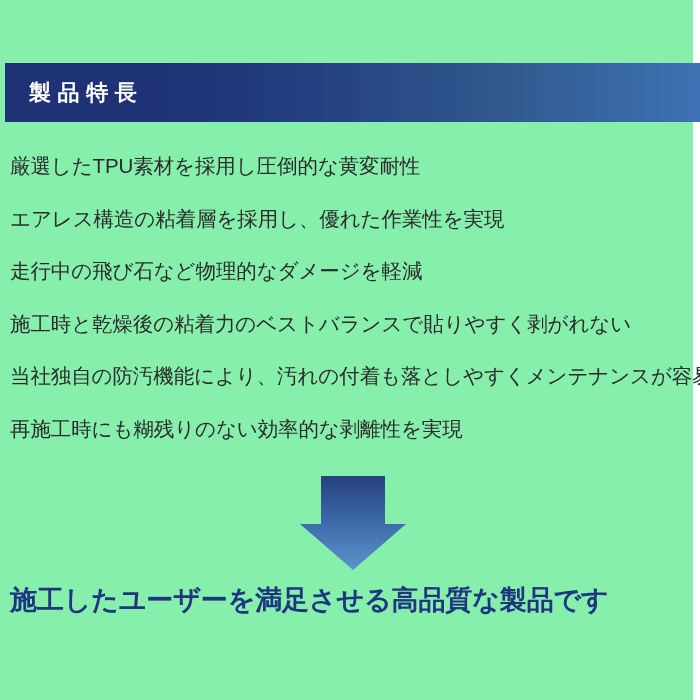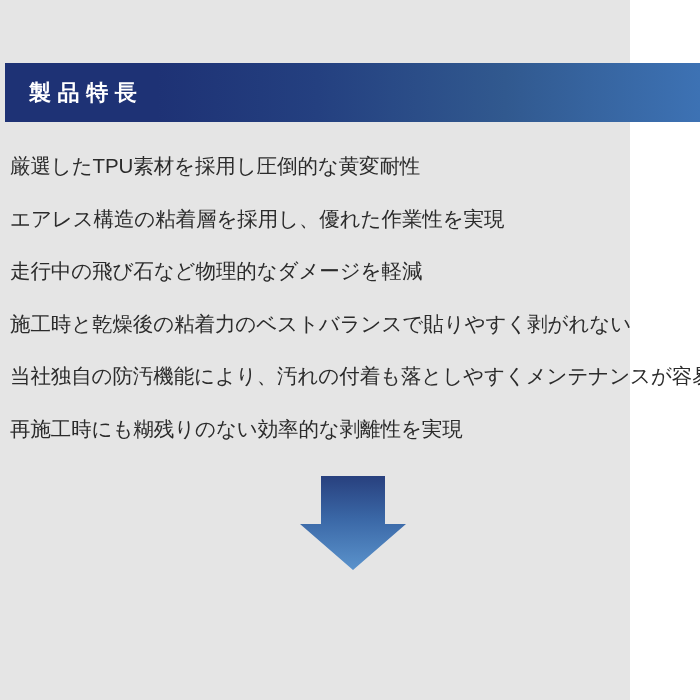--- a/index.html
+++ b/index.html
@@ -10,23 +10,23 @@
     width: 700px;
     height: 700px;
     background: #ffffff;
     font-family: "Liberation Sans", "DejaVu Sans", sans-serif;
     overflow: hidden;
     position: relative;
   }
 
   .page {
     position: relative;
-    width: 630px;
+    width: 693px;
     height: 700px;
-    background: #e5e5e5;
+    background: #86efac;
   }
 
   
   .section-header {
     position: absolute;
     left: 5px;
     top: 63px;
     width: 695px;
     height: 59px;
     background: linear-gradient(to right, #1e3275 0%, #1e3275 22%, #244080 45%, #31598f 72%, #3d72b4 100%);
@@ -110,14 +110,15 @@
         <linearGradient id="arrowGrad" x1="0" y1="0" x2="0" y2="1">
           <stop offset="0%" stop-color="#28407e"></stop>
           <stop offset="45%" stop-color="#3a67a6"></stop>
           <stop offset="100%" stop-color="#5b93cc"></stop>
         </linearGradient>
       </defs>
       <polygon points="21,0 85,0 85,48 106,48 53,94 0,48 21,48" fill="url(#arrowGrad)"></polygon>
     </svg>
   </div>
 
+  <div class="conclusion">施工したユーザーを満足させる高品質な製品です</div>
 
 </div>
 
 </body></html>

